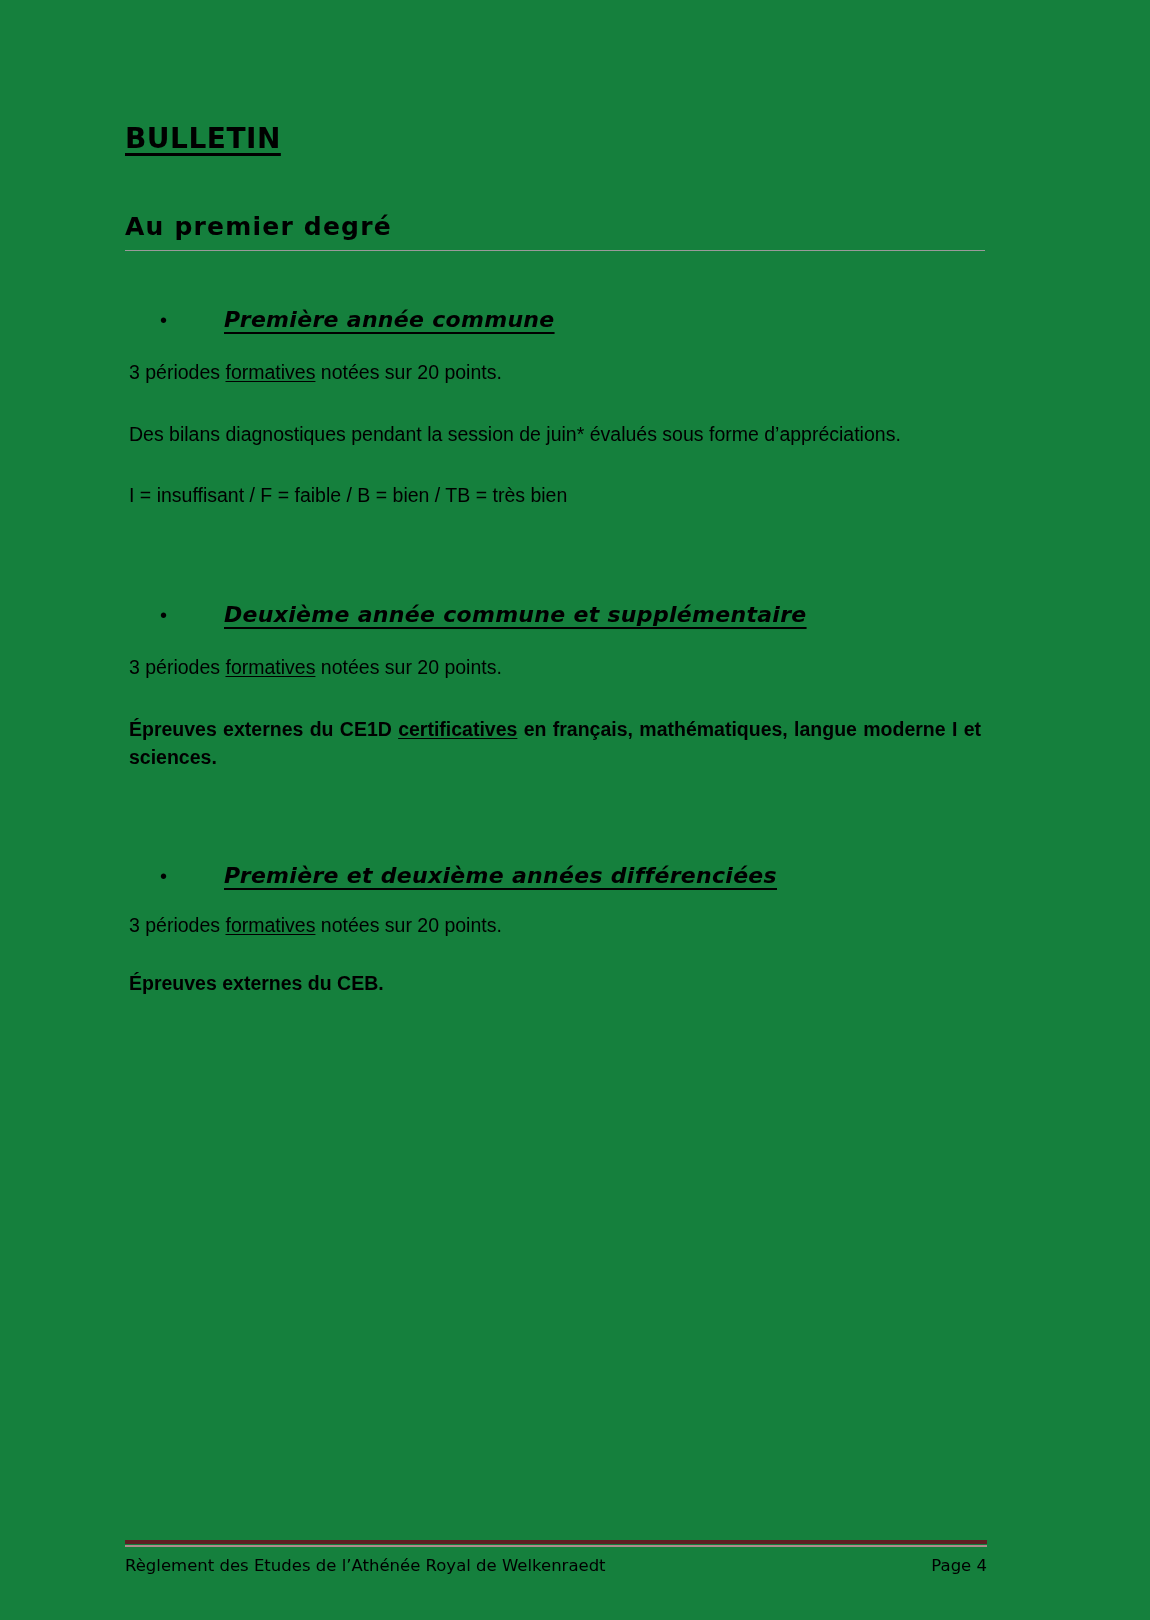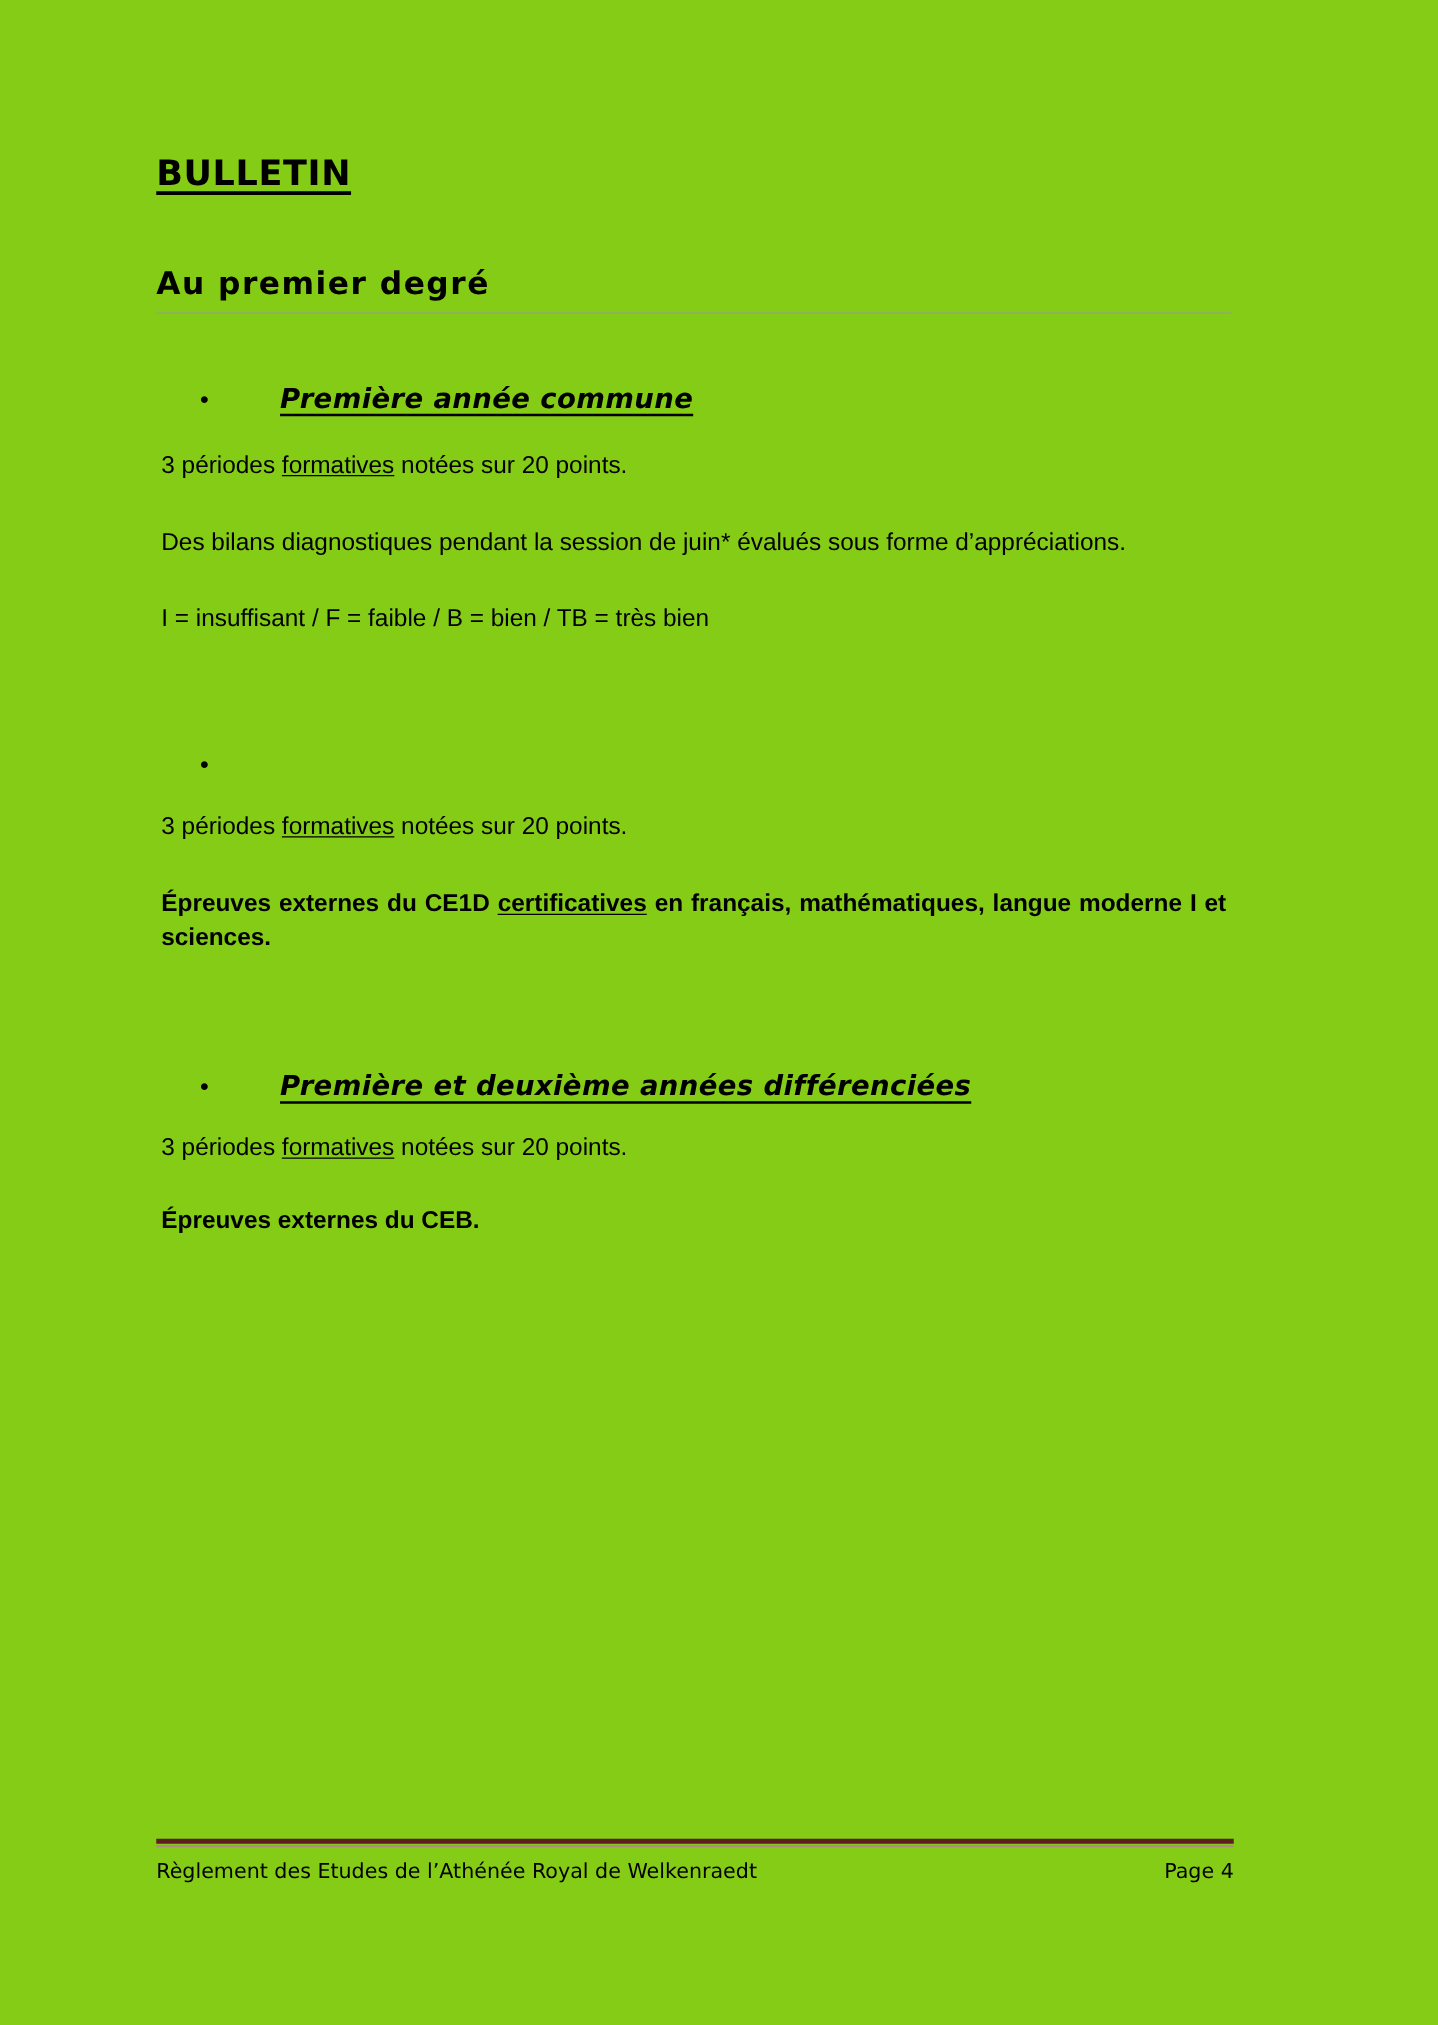--- a/index.html
+++ b/index.html
@@ -4,21 +4,21 @@
 <style>
   html, body {
     margin: 0;
     padding: 0;
     background: #ffffff;
   }
   .page {
     position: relative;
     width: 1150px;
     height: 1620px;
-    background: #84cc16;
+    background: #15803d;
     box-sizing: border-box;
     overflow: hidden;
     font-family: "Liberation Sans", sans-serif;
     color: #000000;
   }
   .content {
     position: absolute;
     left: 125px;
     top: 0;
     width: 860px;
@@ -104,21 +104,21 @@
   .sp-22 { height: 22px; }
   .sp-26 { height: 26px; }
   .sp-56 { height: 56px; }
   .sp-62 { height: 62px; }
 
   
   .footer {
     position: absolute;
     left: 125px;
     width: 862px;
-    top: 1471px;
+    top: 1540px;
     text-align: center;
   }
   .footer-rule-top {
     height: 4px;
     background: #5e1f23;
   }
   .footer-rule-bottom {
     height: 1.5px;
     background: #b08a8c;
     margin-top: 1px;
@@ -162,20 +162,21 @@
 
     <p class="body left">I = insuffisant / F = faible / B = bien / TB = très bien</p>
 
     <div class="sp-26"></div>
 
 
     <div class="sp-62"></div>
 
     <div class="bullet-heading">
       <span class="bullet-dot">•</span>
+      <span class="bullet-label">Deuxième année commune et supplémentaire</span>
     </div>
 
     <div class="sp-22"></div>
 
     <p class="body left"><span>3 périodes </span><span class="u">formatives</span><span> notées sur 20 points.</span></p>
 
     <div class="sp-26"></div>
 
     <p class="body"><span class="b"><span>Épreuves externes du CE1D </span><span class="u">certificatives</span><span> en français, mathématiques, langue moderne I et sciences.</span></span></p>
 

